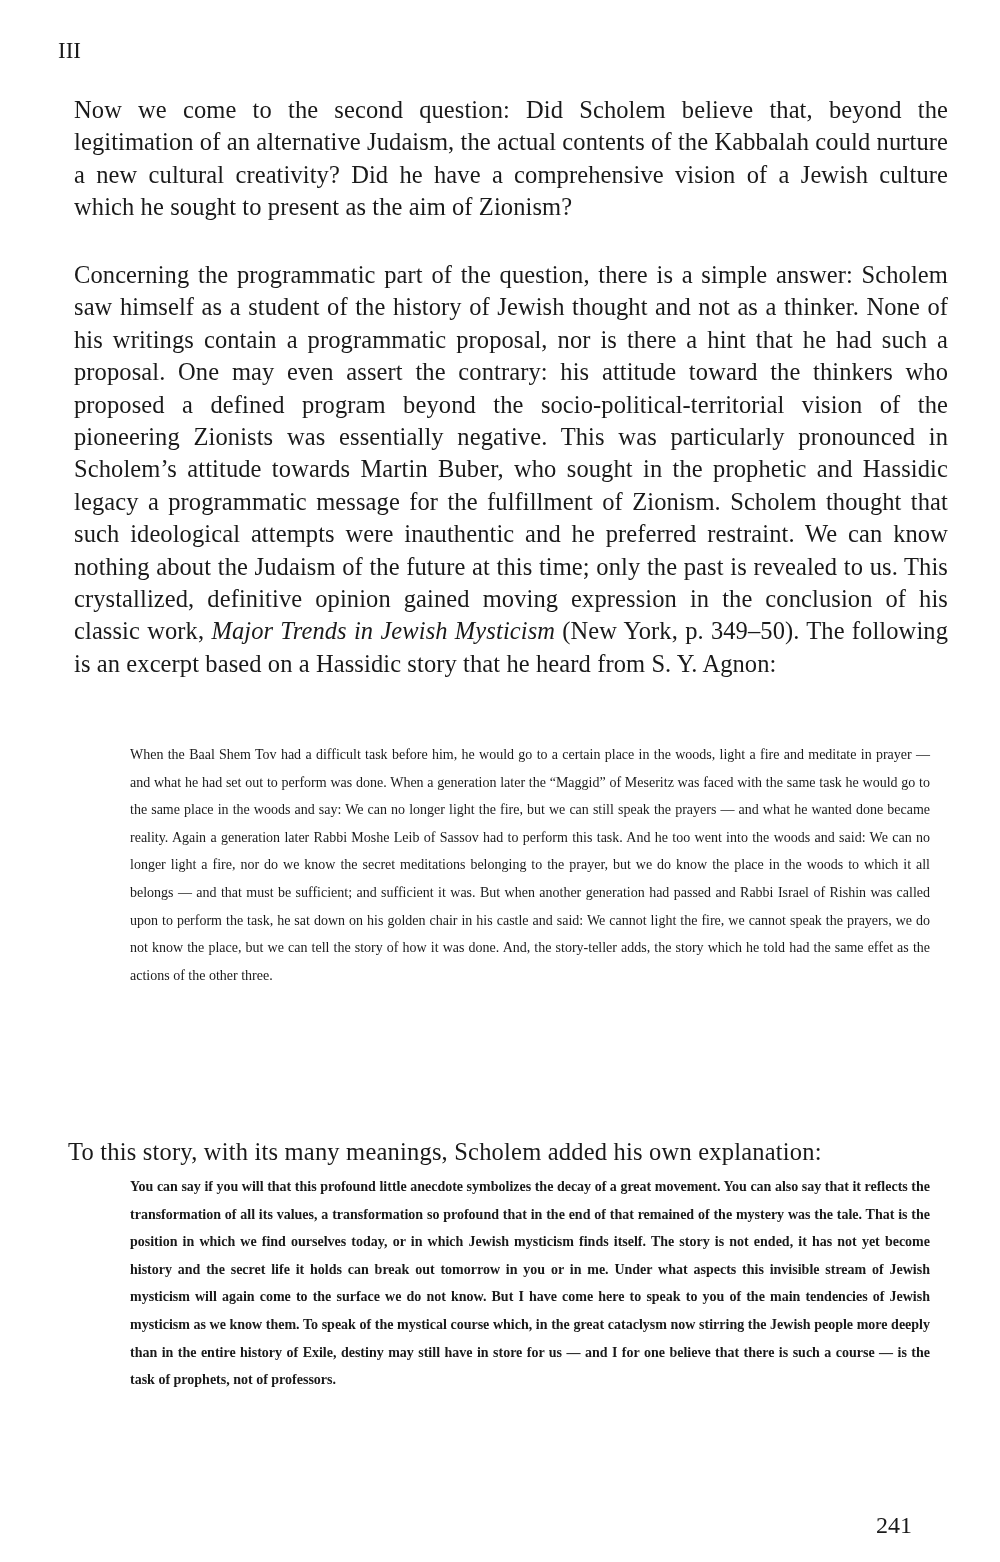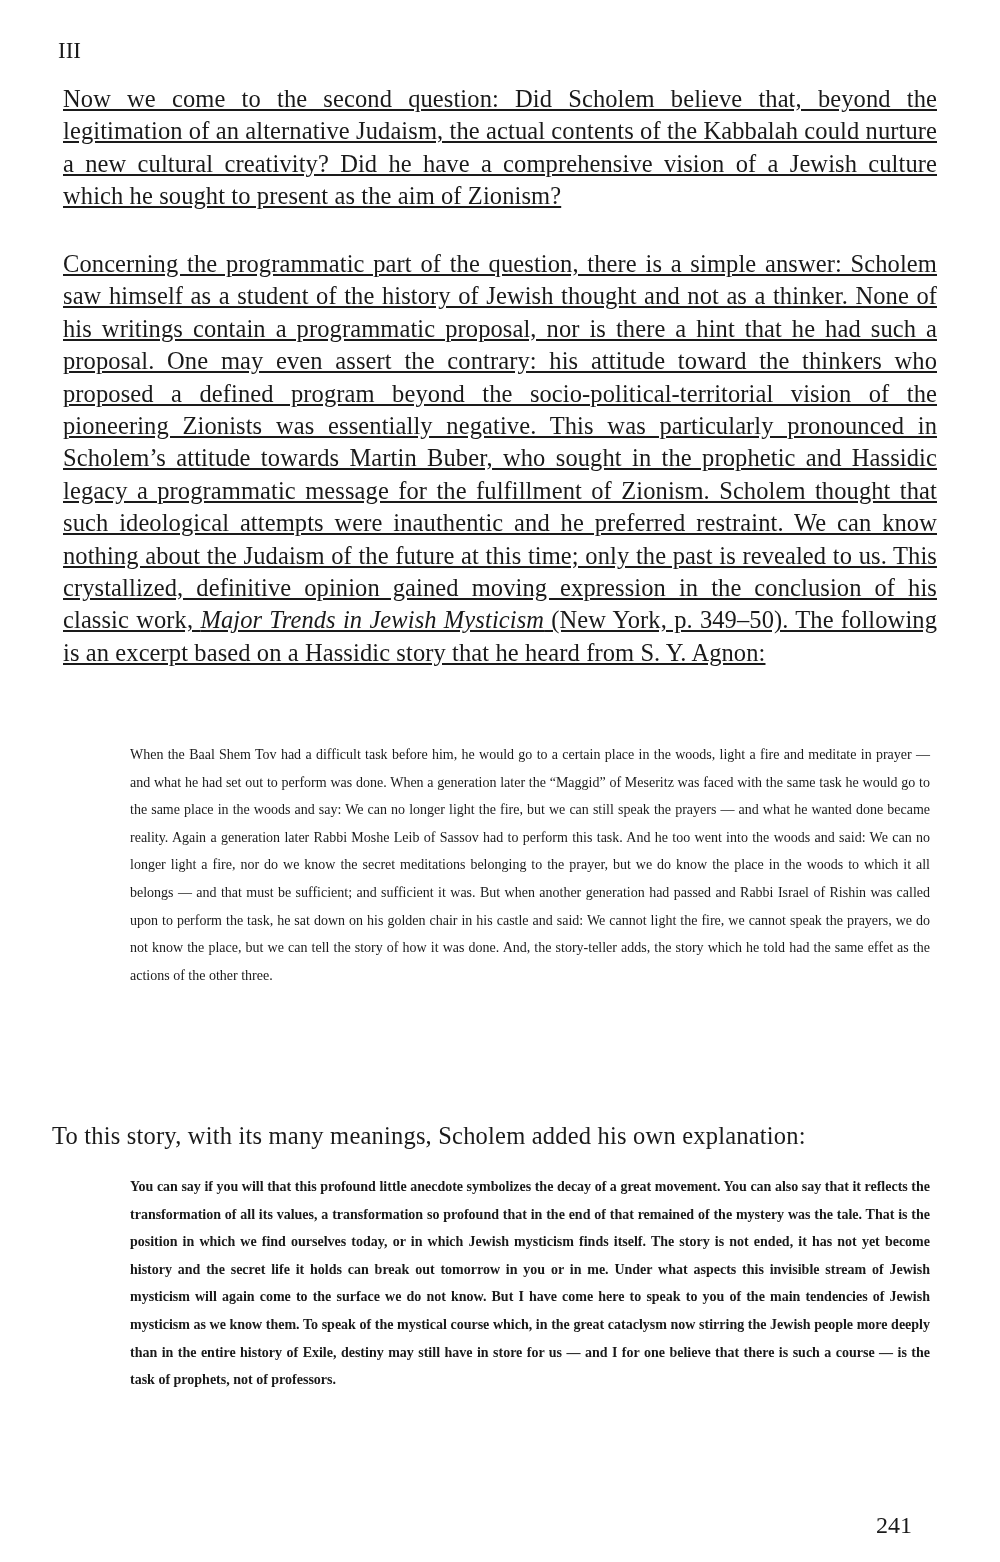--- a/index.html
+++ b/index.html
@@ -30,23 +30,22 @@
     margin: 0;
     font-weight: normal;
   }
   .body-para {
     position: absolute;
     left: 54px;
     width: 874px;
     font-size: 24.5px;
     line-height: 32.4px;
     text-align: justify;
-    margin: 5px;
+    margin: 16px;
     letter-spacing: 0.1px;
-    text-decoration: underline;
   }
   #para1 { top: 78px; }
   #para2 { top: 243px; }
   .block-quote {
     position: absolute;
     left: 118px;
     width: 800px;
     font-size: 14px;
     line-height: 27.6px;
     text-align: justify;
@@ -54,21 +53,21 @@
   }
   #quote1 { top: 733px; }
   #quote2 { top: 1165px; font-weight: bold; }
   .lead-in {
     position: absolute;
     left: 48px;
     top: 1120px;
     width: 880px;
     font-size: 24.5px;
     line-height: 32px;
-    margin: 0;
+    margin: 16px;
     letter-spacing: 0.2px;
   }
   .page-number {
     position: absolute;
     left: 872px;
     top: 1510px;
     font-size: 24px;
     line-height: 30px;
   }
   em { font-style: italic; }

